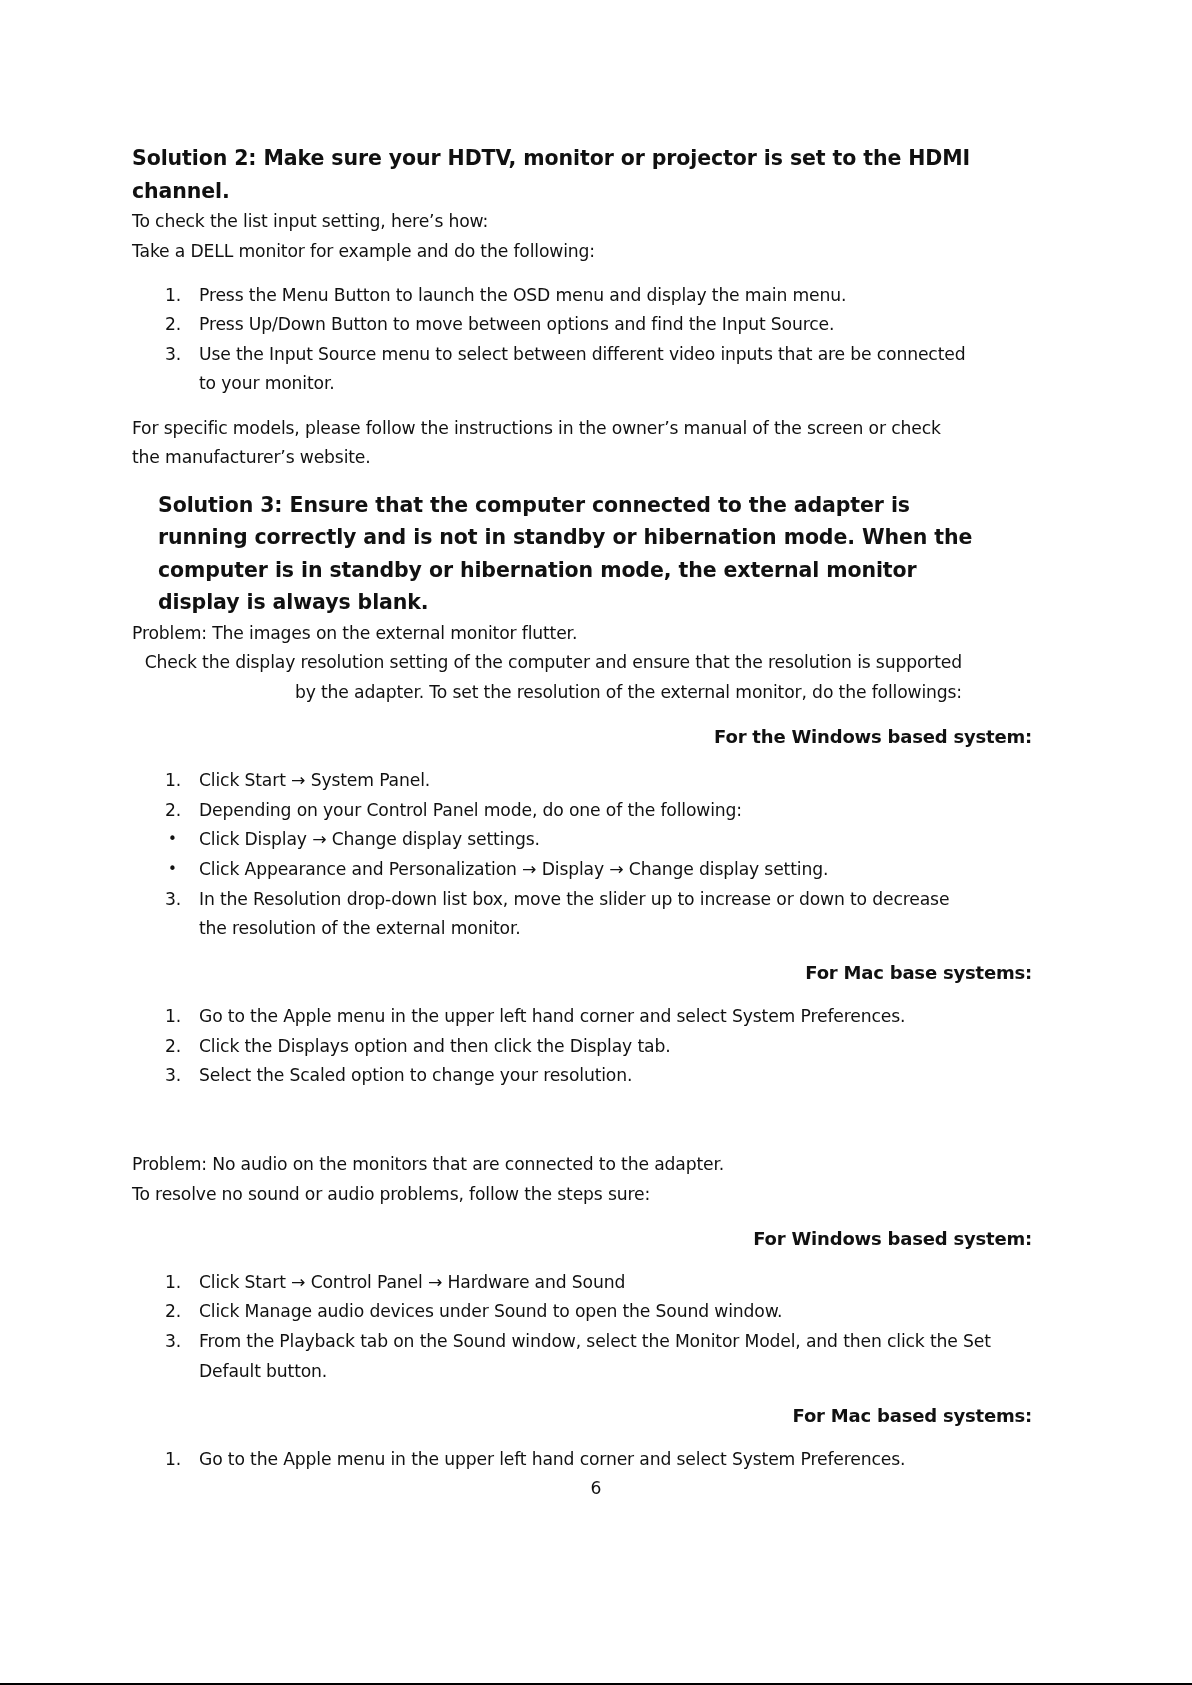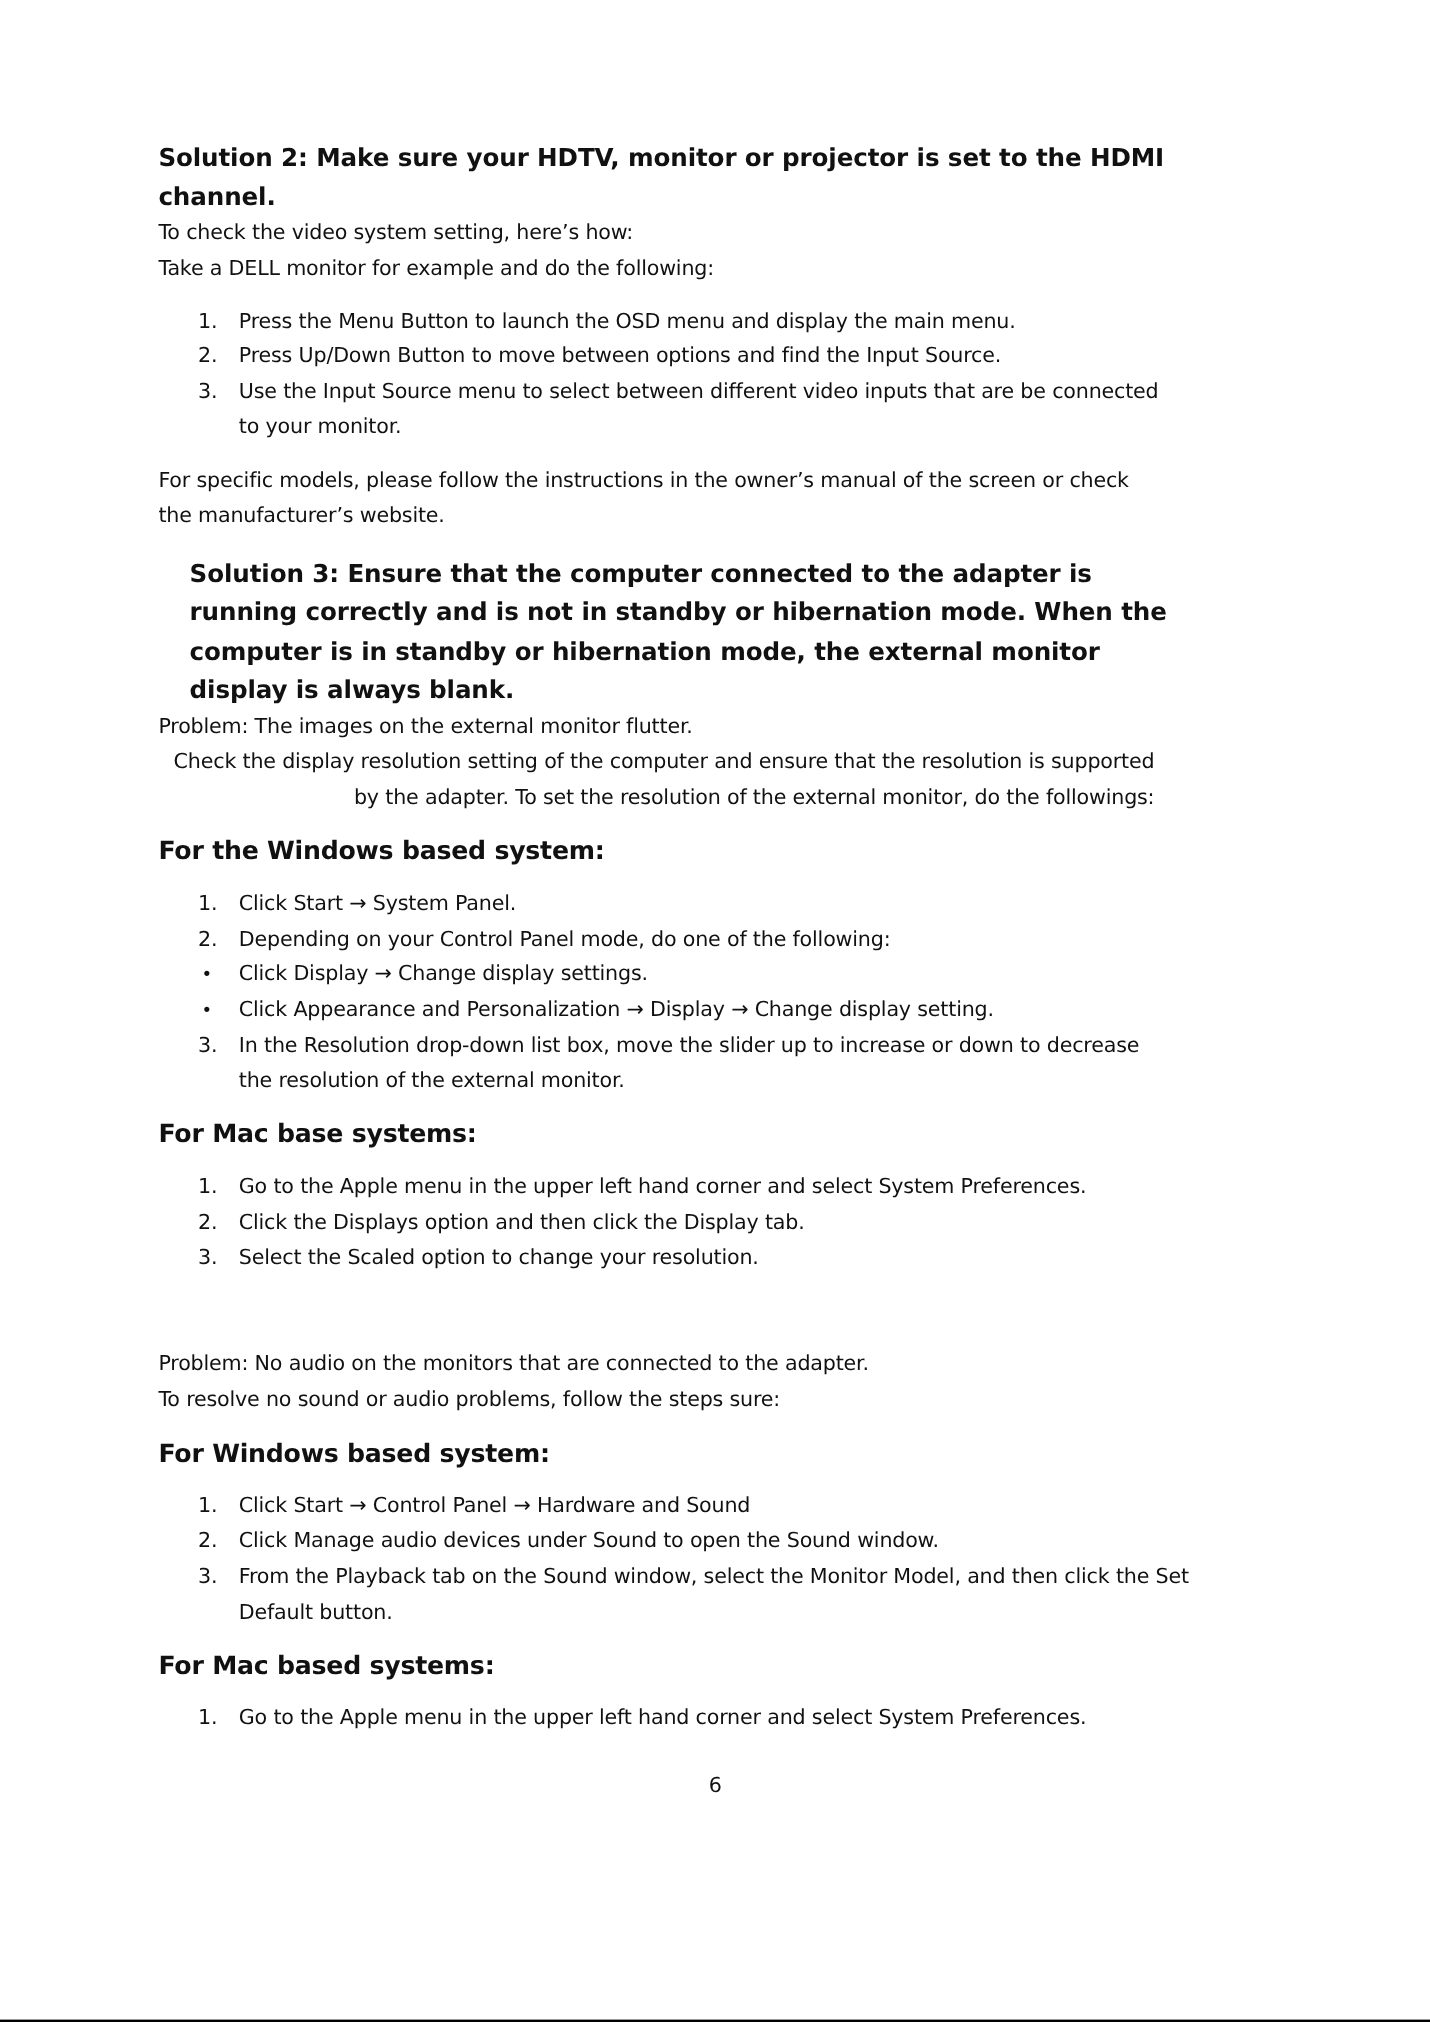--- a/index.html
+++ b/index.html
@@ -18,42 +18,43 @@
     .page {
       position: absolute;
       left: 0;
       top: 0;
       width: 1192px;
       height: 1685px;
     }
     .content {
       position: absolute;
       left: 132px;
-      top: 115px;
+      top: 142px;
       width: 900px;
     }
     .h-solution {
       font-weight: bold;
       font-size: 20.5px;
       line-height: 32.5px;
       margin: 0;
       letter-spacing: -0.1px;
     }
     .p {
       font-size: 17.2px;
       line-height: 29.6px;
       margin: 0;
       letter-spacing: -0.15px;
     }
     .h-sub {
       font-weight: bold;
-      font-size: 21px;
+      font-size: 18px;
       line-height: 29.6px;
       margin: 0;
       letter-spacing: -0.2px;
+      text-align: right;
     }
     .list {
       list-style: none;
       margin: 0;
       padding: 0;
     }
     .li {
       position: relative;
       padding-left: 67px;
       font-size: 17.2px;
@@ -91,21 +92,21 @@
       background: #000000;
     }
   </style>
 </head>
 <body>
 
 <div class="page">
   <div class="content">
 
     <h2 class="h-solution">Solution 2: Make sure your HDTV, monitor or projector is set to the HDMI channel.</h2>
-    <p class="p">To check the video system setting, here’s how:</p>
+    <p class="p">To check the list input setting, here’s how:</p>
     <p class="p">Take a DELL monitor for example and do the following:</p>
     <div class="gap-s"></div>
     <ol class="list">
       <li class="li">
         <span class="marker">1.</span>
         <span>Press the Menu Button to launch the OSD menu and display the main menu.</span>
       </li>
       <li class="li">
         <span class="marker">2.</span>
         <span>Press Up/Down Button to move between options and find the Input Source.</span>

